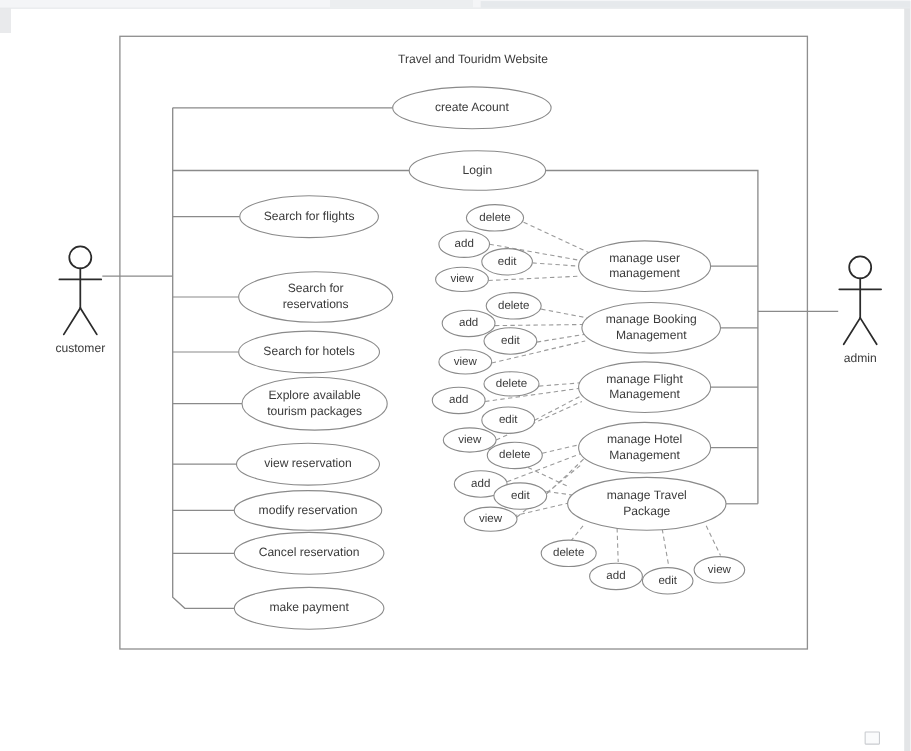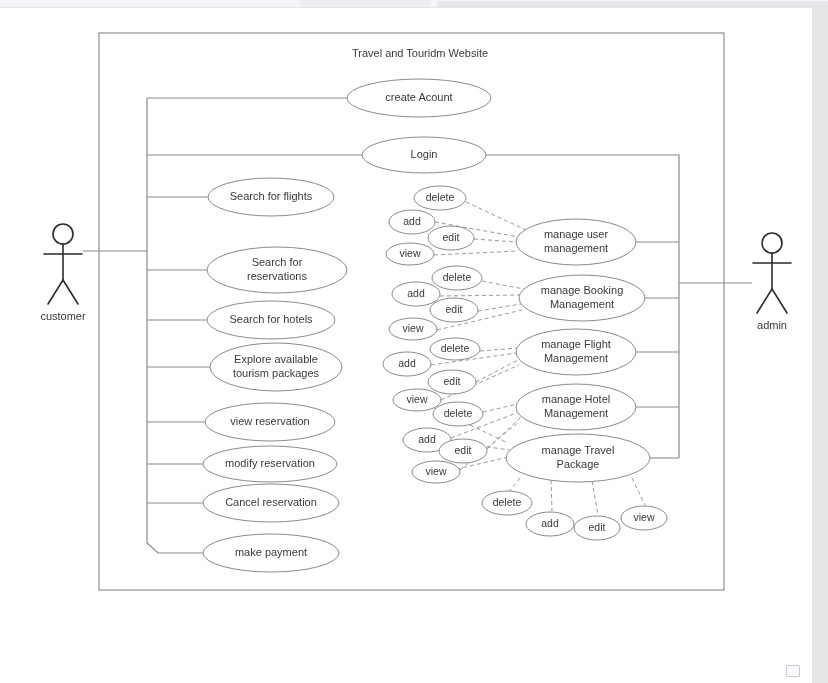--- a/index.html
+++ b/index.html
@@ -42,21 +42,21 @@
     background: #e9eaec;
   }
   .chrome-right {
     position: absolute;
     right: 0; top: 8px;
     width: 16px; height: 675px;
     background: #e3e5e7;
   }
   .canvas-wrap {
     position: absolute;
-    left: 0; top: 8px;
+    left: 10px; top: 8px;
     width: 812px;
     height: 675px;
     background: #ffffff;
   }
   svg.diagram { display: block; }
   .uc-ellipse {
     fill: #ffffff;
     stroke: #8a8a8a;
     stroke-width: 1;
   }

